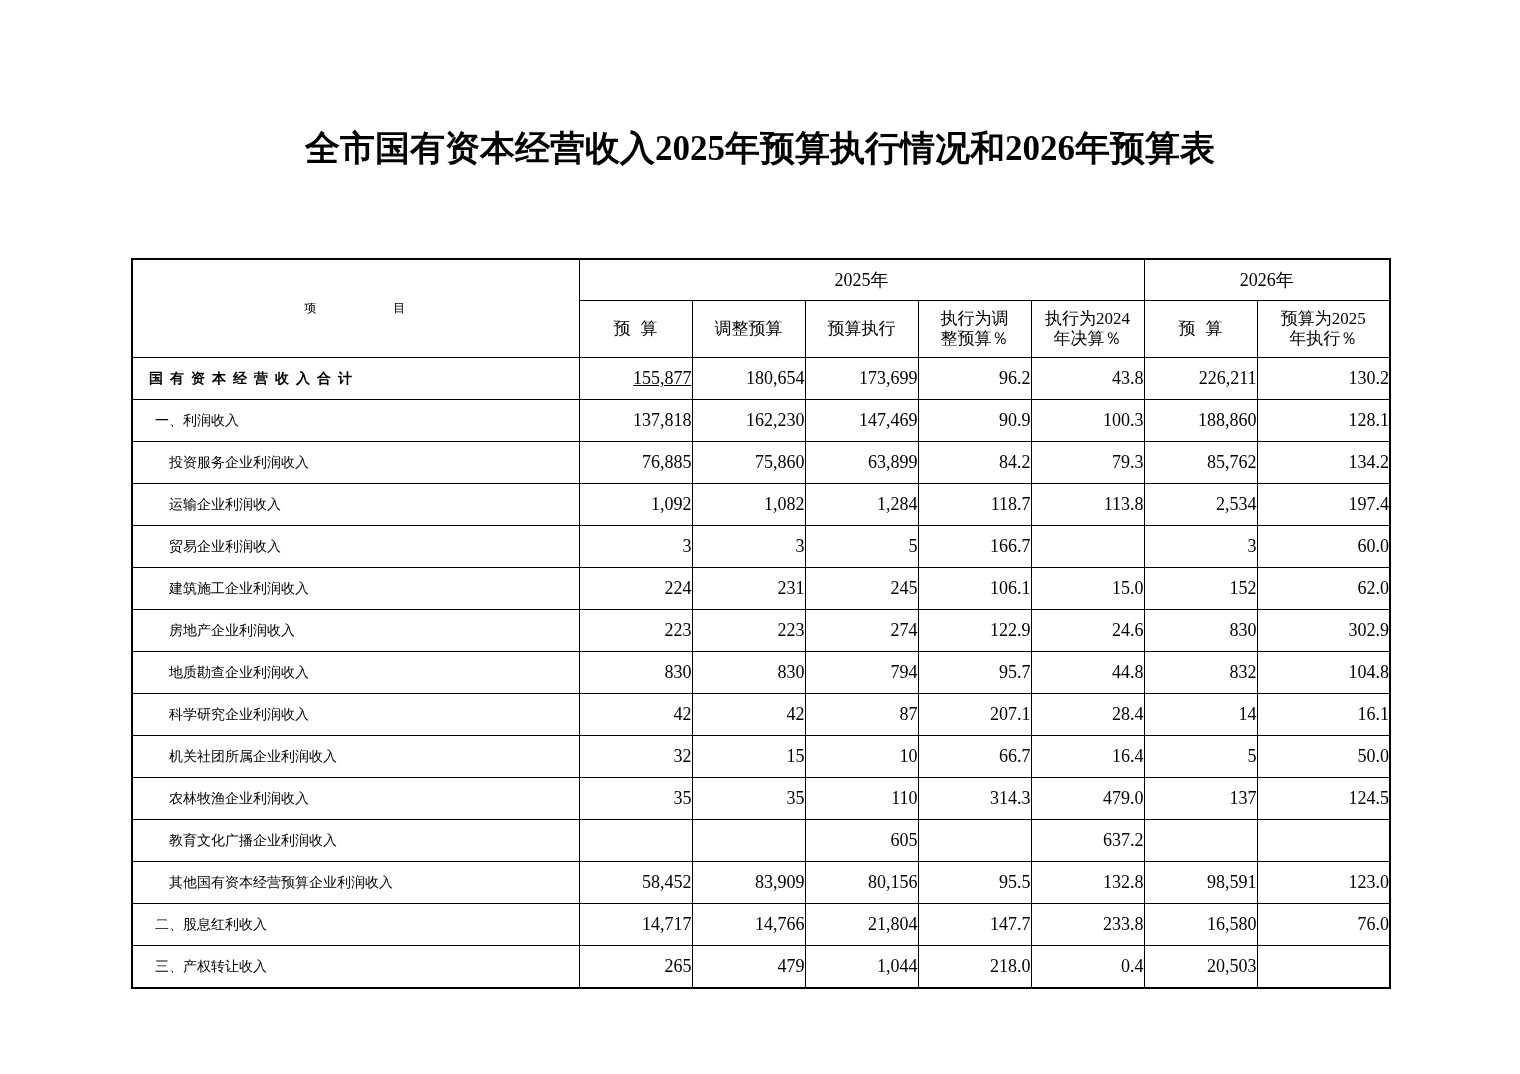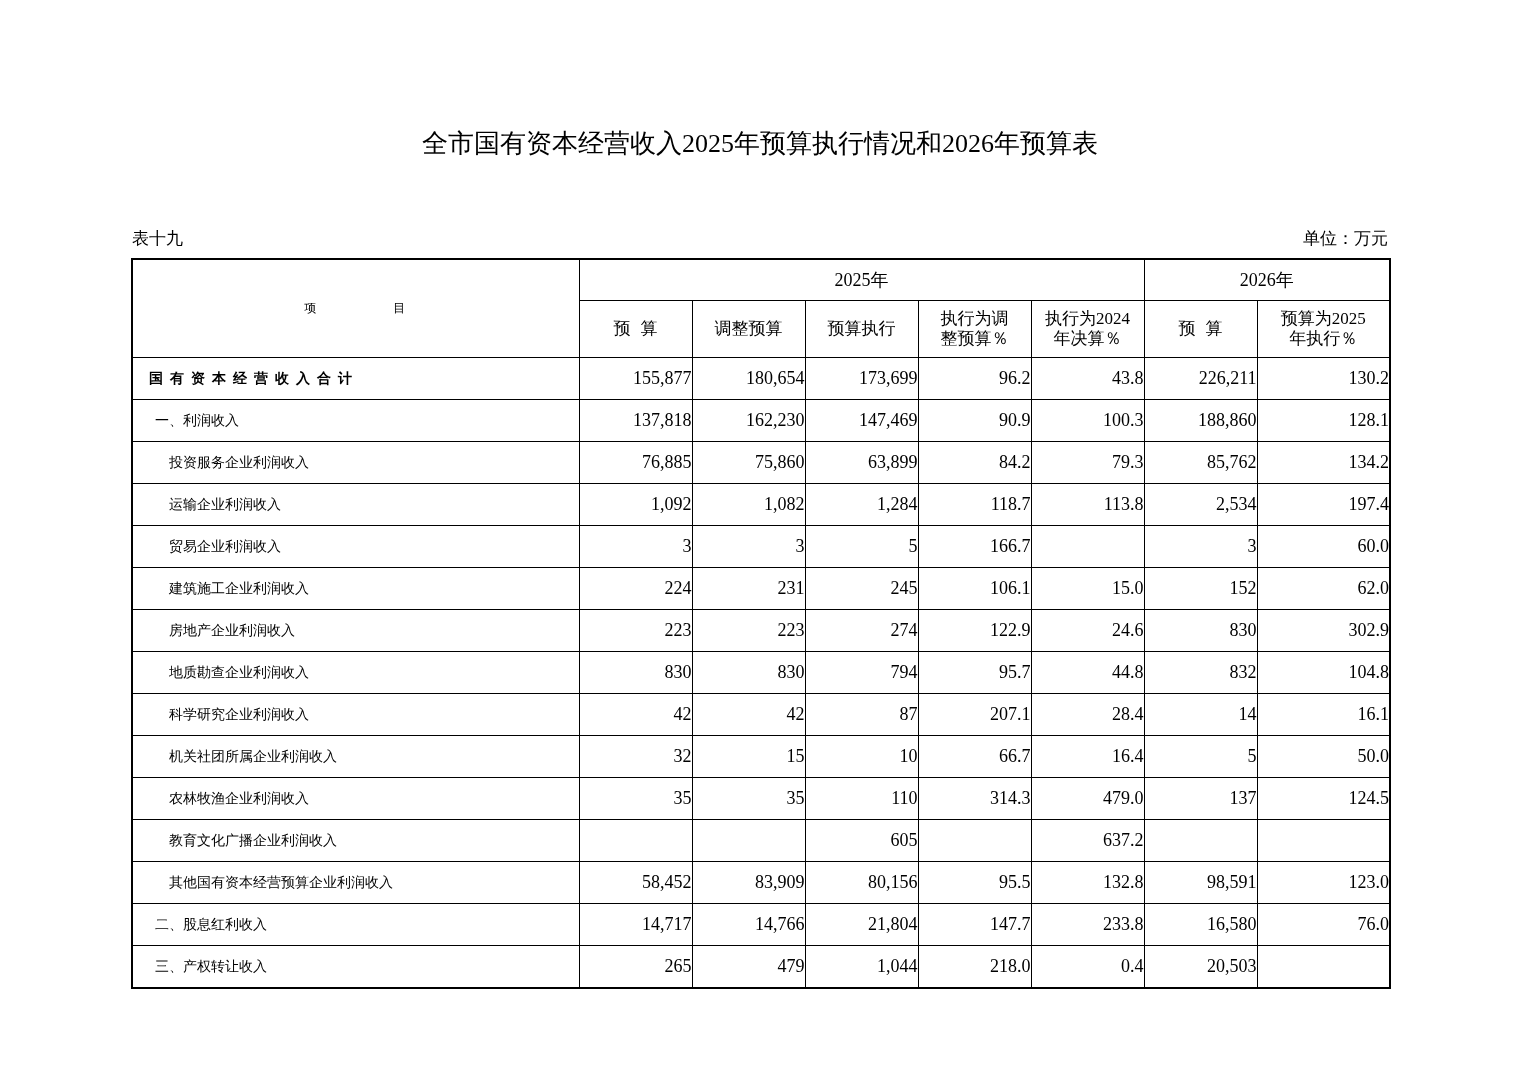--- a/index.html
+++ b/index.html
@@ -24,22 +24,22 @@
   }
 
   
   .doc-title {
     position: absolute;
     left: 0;
     top: 128px;
     width: 1520px;
     text-align: center;
     font-family: "Liberation Serif", "DejaVu Serif", serif;
-    font-weight: normal;
-    font-size: 26px;
+    font-weight: bold;
+    font-size: 35px;
     letter-spacing: 0px;
     line-height: 1.2;
     white-space: nowrap;
   }
 
   
   .meta-row {
     position: absolute;
     left: 132px;
     top: 228px;
@@ -159,24 +159,20 @@
     white-space: nowrap;
   }
 </style>
 </head>
 <body>
 
 <div class="page">
 
   <div class="doc-title">全市国有资本经营收入2025年预算执行情况和2026年预算表</div>
 
-  <div class="meta-row">
-    <span class="meta-left">表十九</span>
-    <span class="meta-right">单位：万元</span>
-  </div>
 
   <div class="tbl-wrap">
     <table class="budget">
       <colgroup>
         <col style="width:447px">
         <col style="width:113px">
         <col style="width:113px">
         <col style="width:113px">
         <col style="width:113px">
         <col style="width:113px">
@@ -216,21 +212,21 @@
           </th>
           <th class="hsub">
             <span class="two-line">预算为2025</span>
             <span class="two-line">年执行％</span>
           </th>
         </tr>
       </thead>
       <tbody id="table-body">
           <tr>
             <td class="label"><span class="lvl-total">国有资本经营收入合计</span></td>
-            <td class="num" style="font-weight: normal;">155,877</td>
+            <td class="num" style="font-weight: normal; text-decoration: underline;">155,877</td>
             <td class="num" style="font-weight: normal;">180,654</td>
             <td class="num" style="font-weight: normal;">173,699</td>
             <td class="num" style="font-weight: normal;">96.2</td>
             <td class="num" style="font-weight: normal;">43.8</td>
             <td class="num" style="font-weight: normal;">226,211</td>
             <td class="num" style="font-weight: normal;">130.2</td>
           </tr>
           <tr>
             <td class="label"><span class="lvl-1">一、利润收入</span></td>
             <td class="num">137,818</td>

